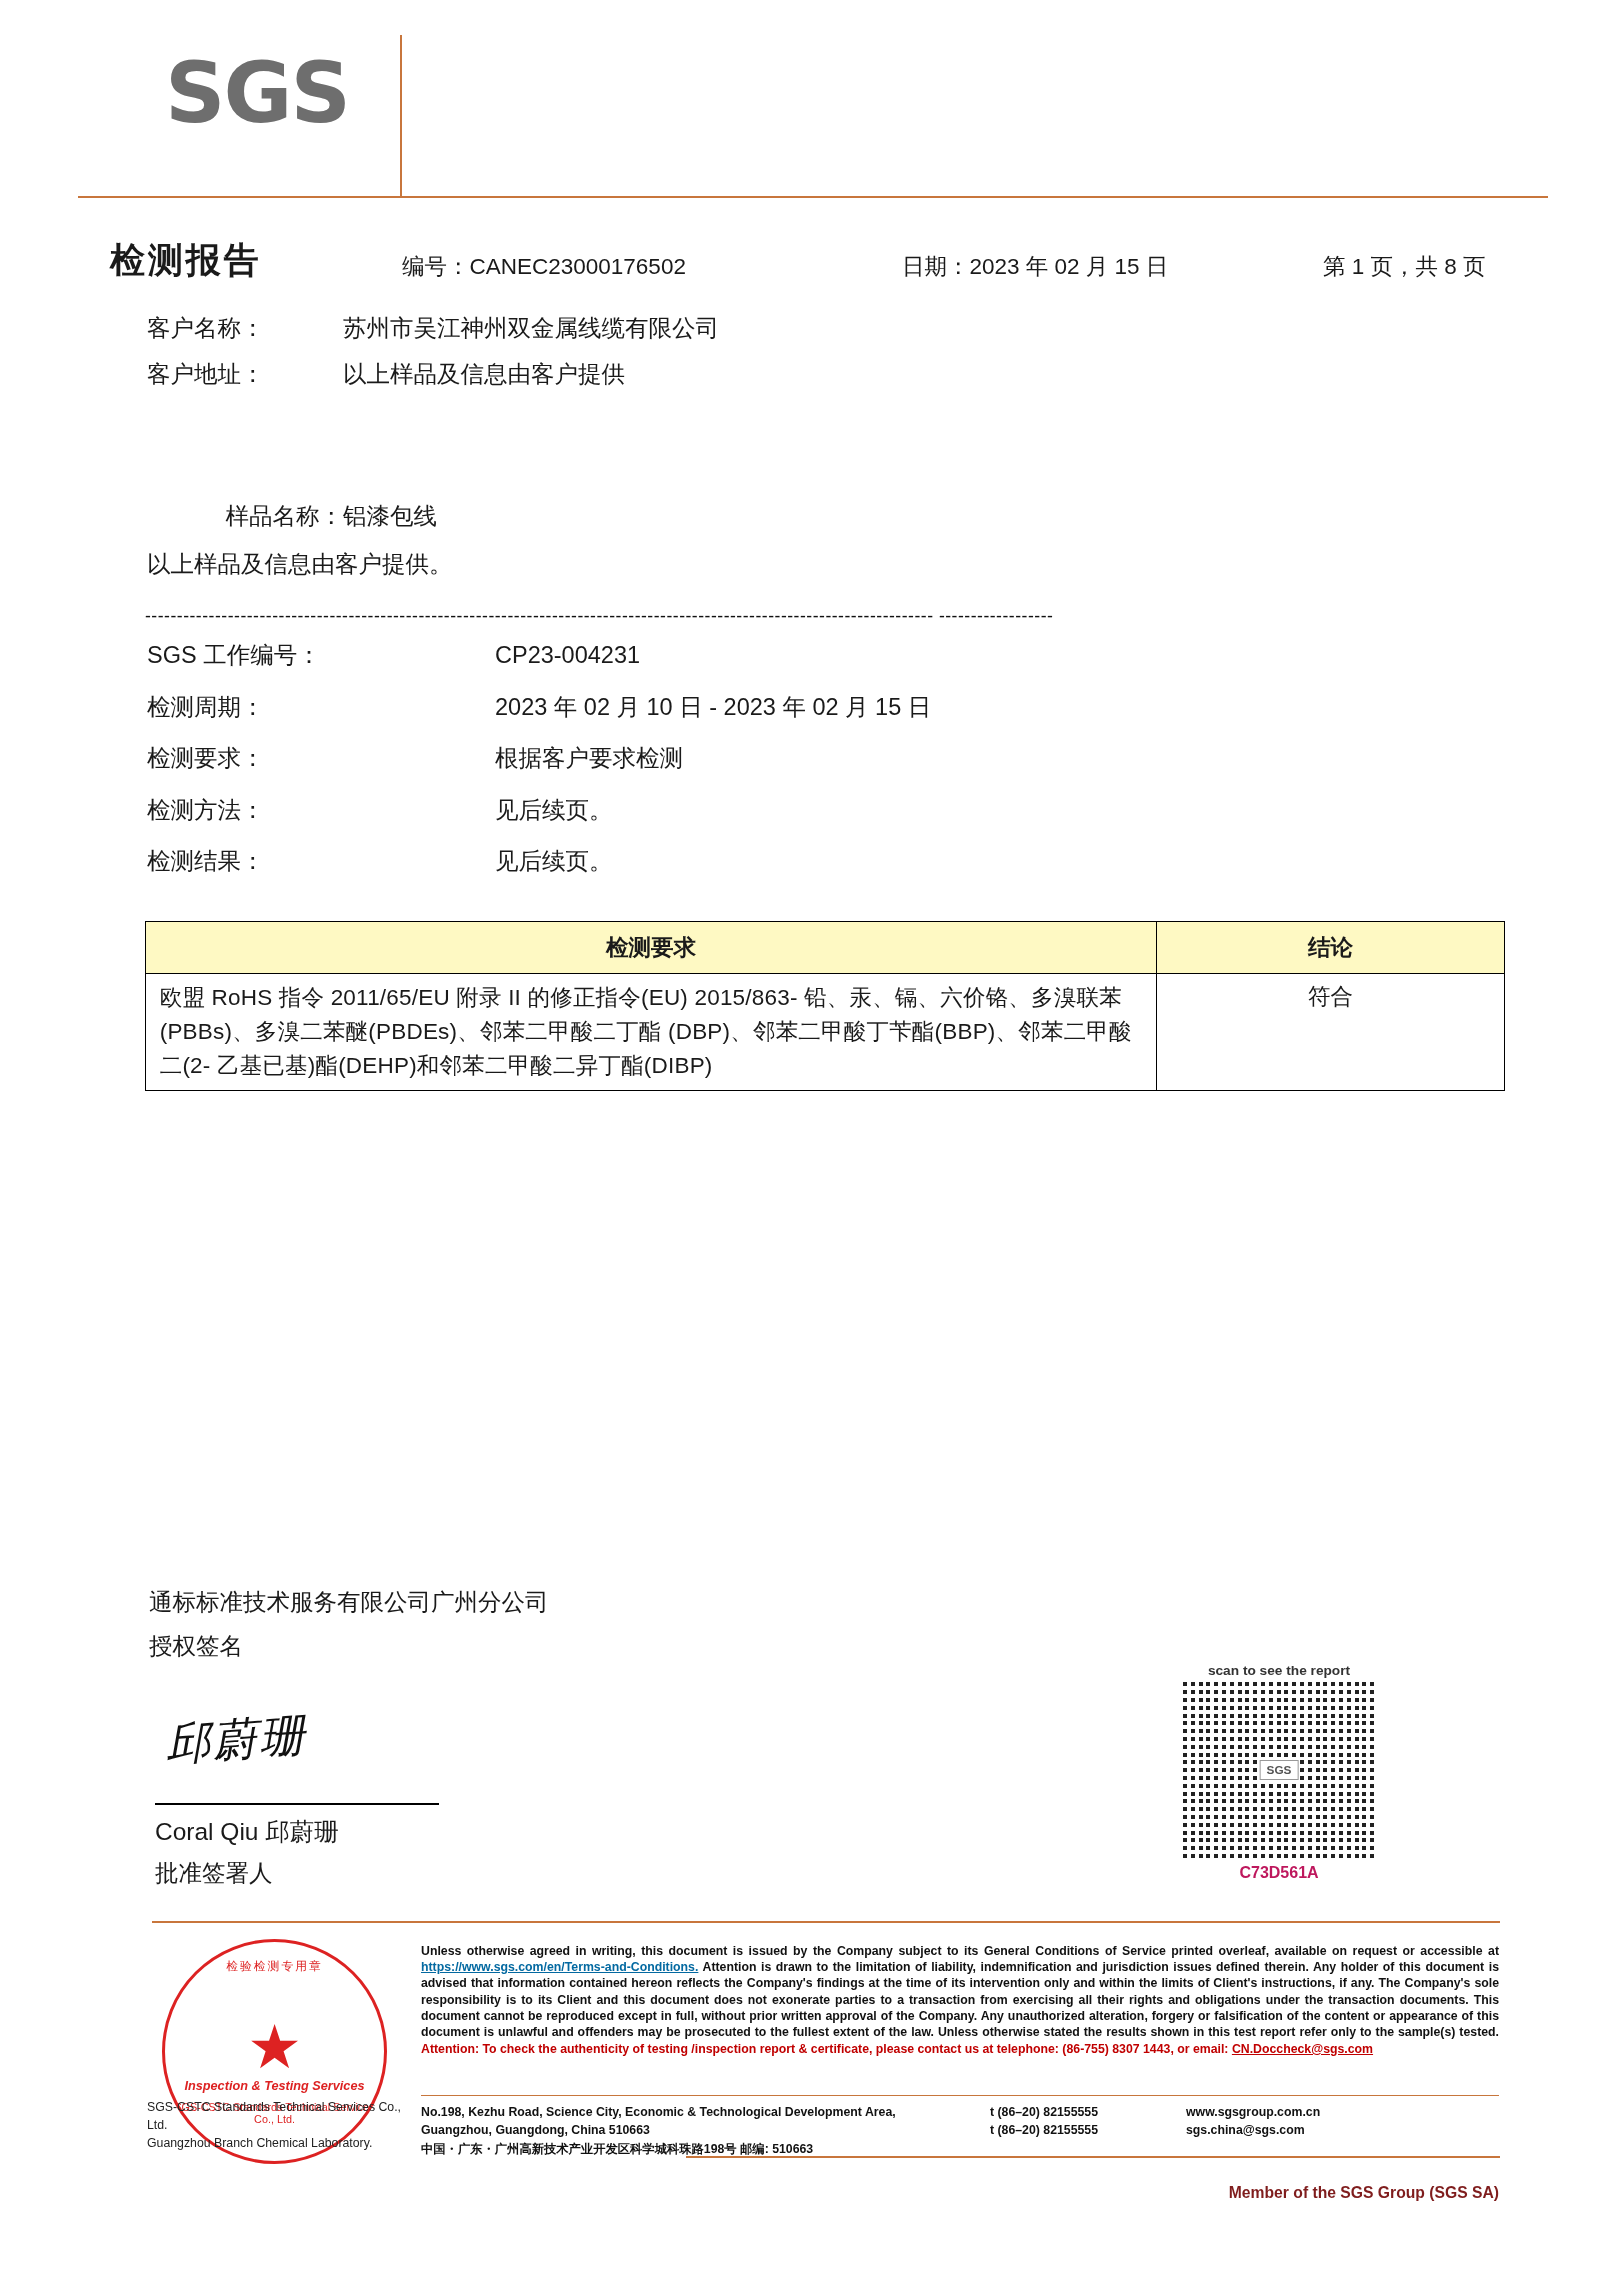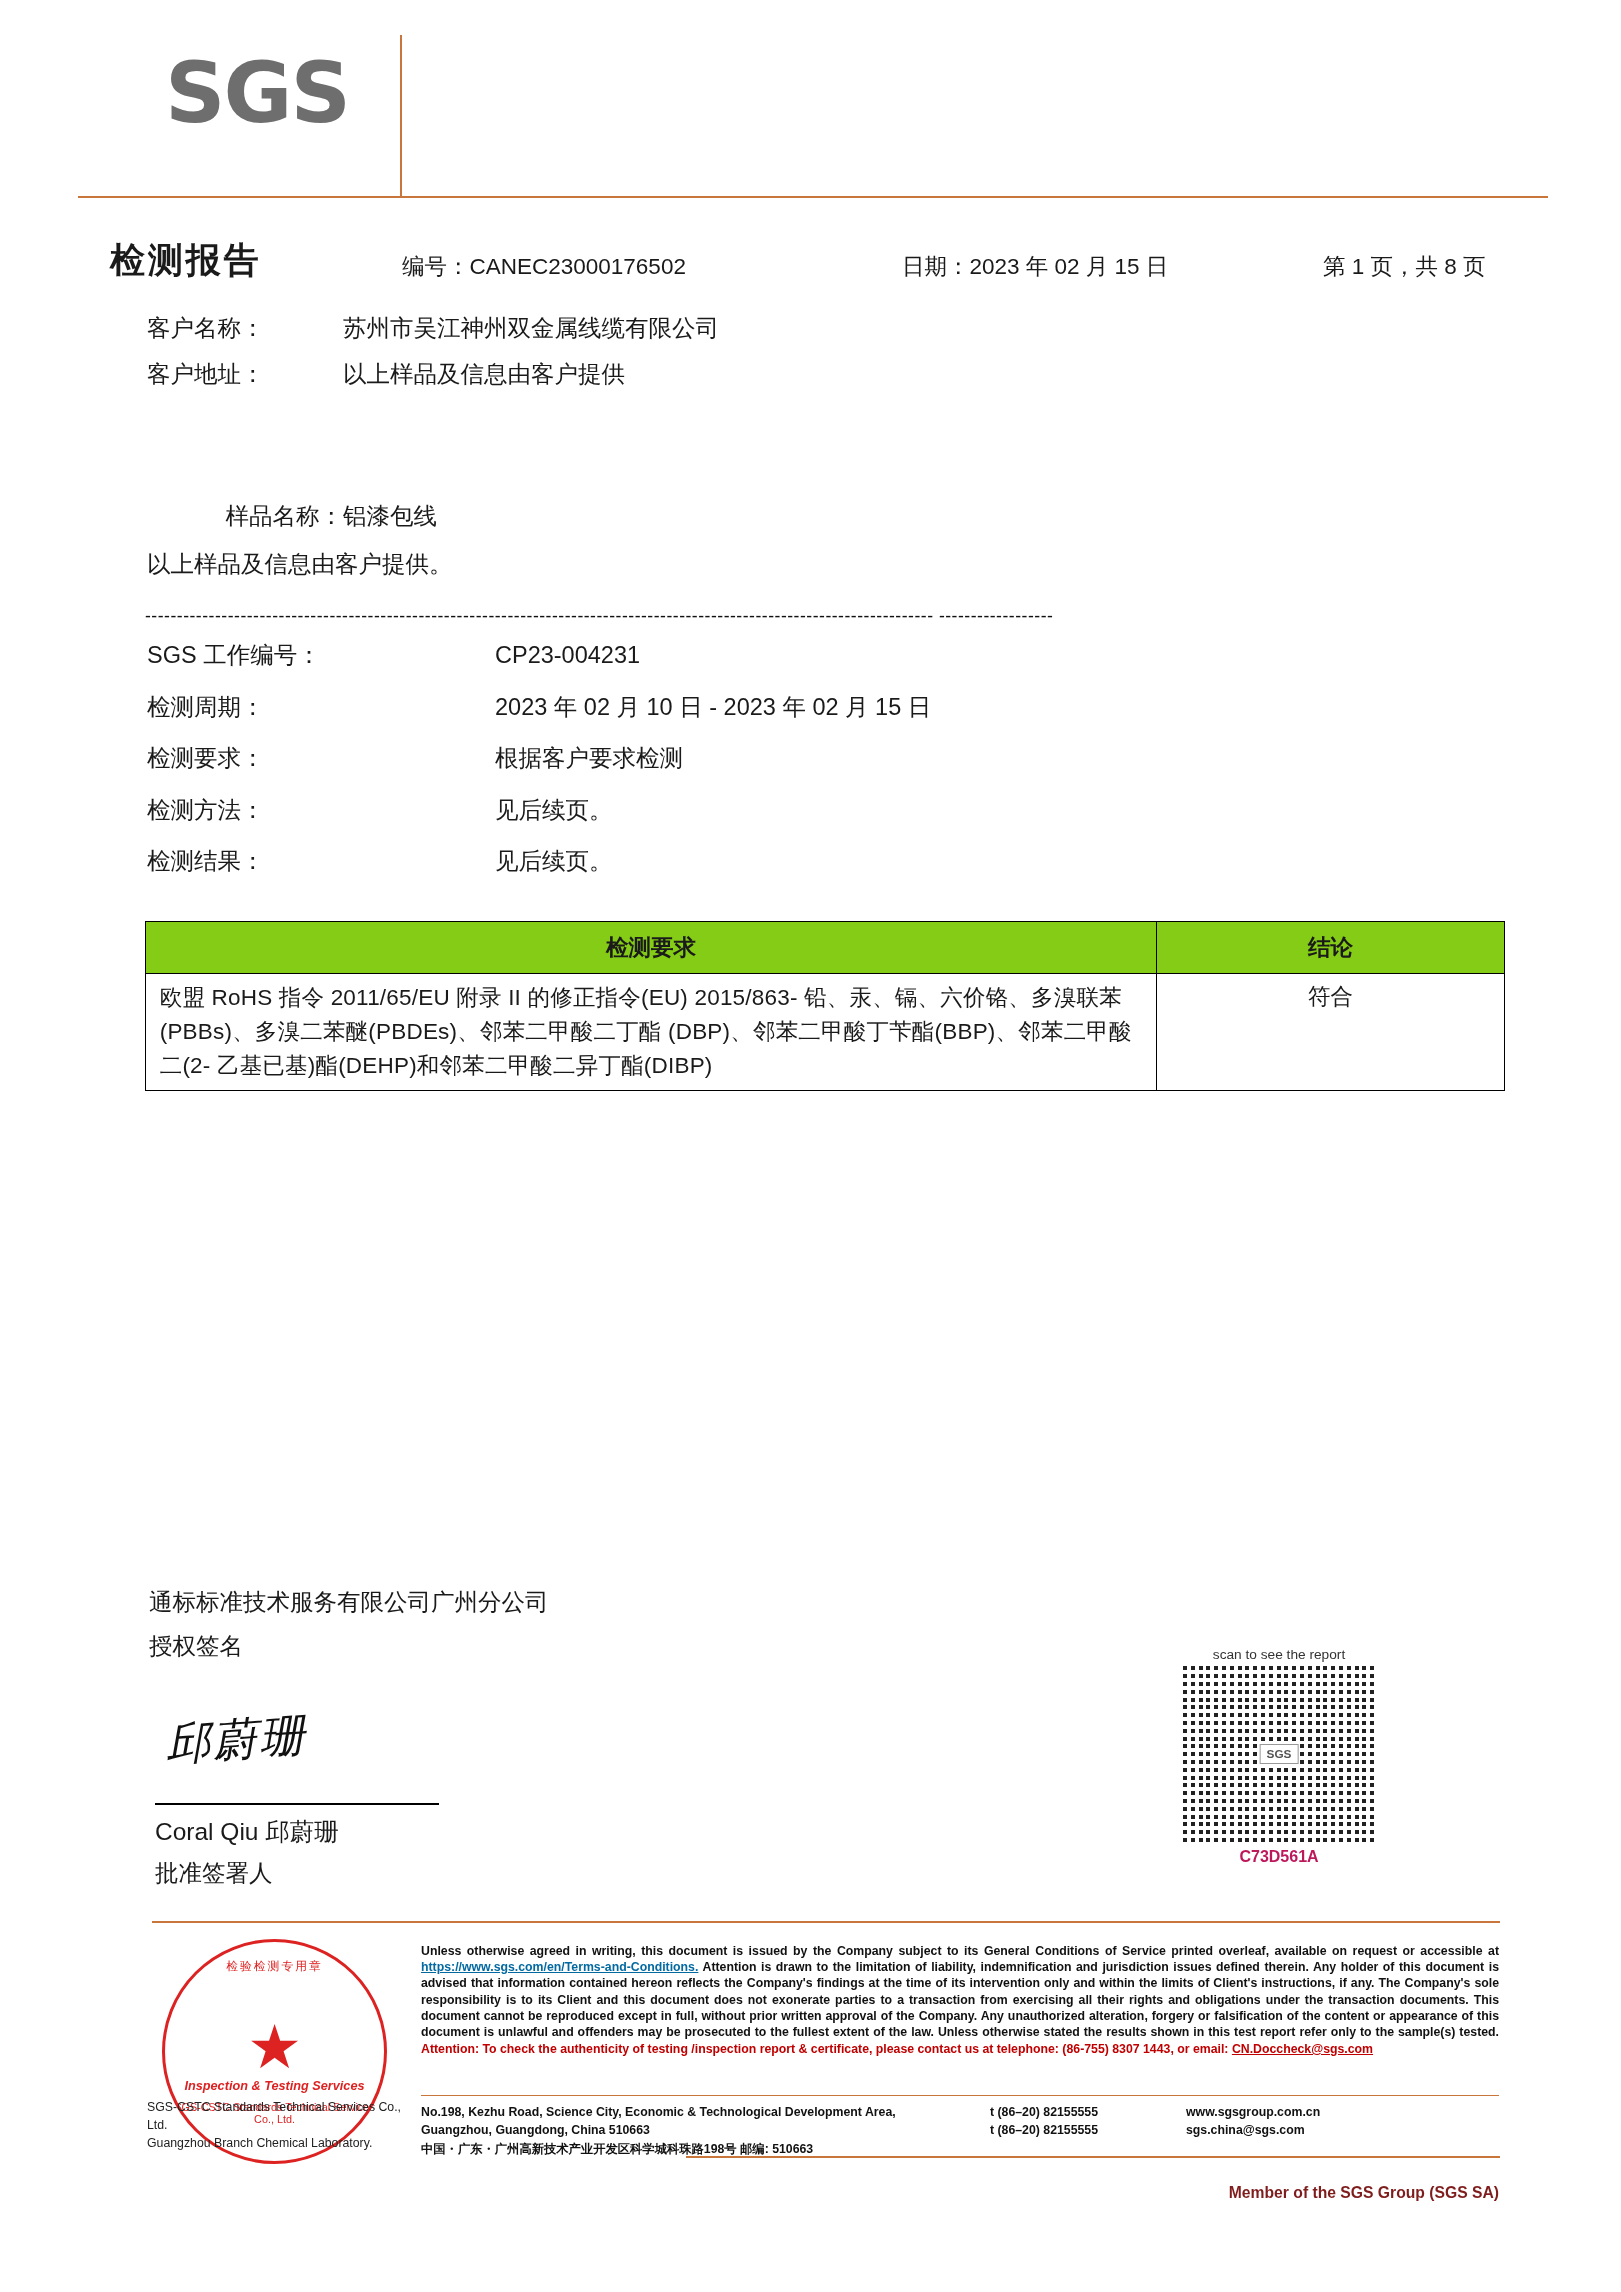--- a/index.html
+++ b/index.html
@@ -170,21 +170,21 @@
     border-collapse: collapse;
     table-layout: fixed;
   }
   .result-table th, .result-table td {
     border: 1.5px solid #000;
     padding: 7.8px 13.7px;
     font-size: 22.5px;
     vertical-align: top;
   }
   .result-table th {
-    background: #84cc16;
+    background: #fef9c3;
     font-weight: bold;
     text-align: center;
     padding: 9.8px 0;
   }
   .col-req { width: 1010px; }
   .col-concl { width: 347px; }
   .req-cell {
     line-height: 1.5;
     letter-spacing: 0.2px;
   }
@@ -245,21 +245,22 @@
     position: absolute;
     left: 1176px;
     top: 1647px;
     width: 206px;
     text-align: center;
   }
   .qr-caption {
     font-size: 13.7px;
     color: #333;
     margin-bottom: 3.9px;
-    font-weight: normal;
+    font-weight: bold;
+    margin-top: 16px;
   }
   .qr-code {
     width: 192px;
     height: 176px;
     margin: 0 auto;
     position: relative;
     background:
       repeating-linear-gradient(90deg, #111 0 3.9px, #fff 3.9px 7.8px),
       repeating-linear-gradient(0deg, #111 0 3.9px, #fff 3.9px 7.8px);
     background-blend-mode: screen;

